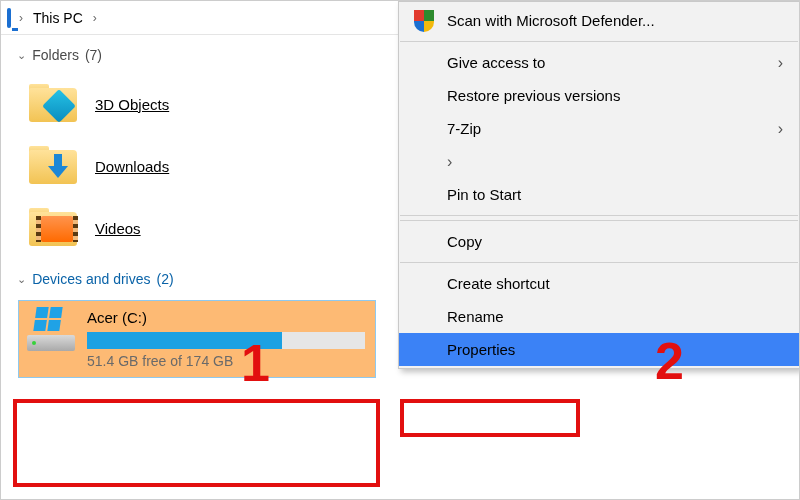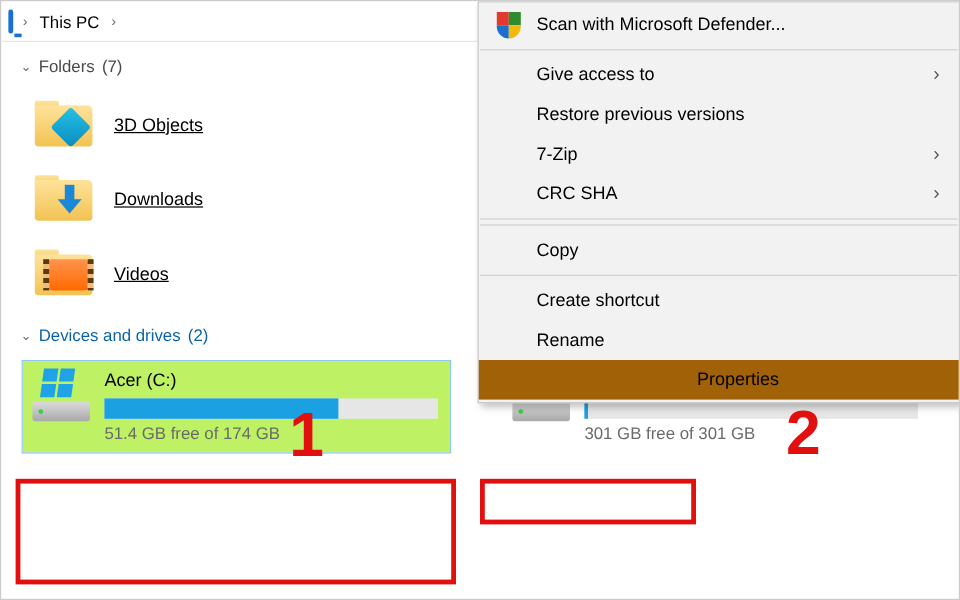--- a/index.html
+++ b/index.html
@@ -89,21 +89,21 @@
     padding: 0 0 0 18px;
     margin-top: 4px;
   }
   .drive {
     display: flex;
     gap: 12px;
     width: 356px;
     padding: 6px 10px 8px 8px;
   }
   .drive.sel {
-    background: #bef264;
+    background: #fdba74;
     outline: 1px solid #8fc9ee;
   }
   .drive-icon {
     width: 48px; height: 44px; position: relative; flex:0 0 48px;
   }
   .drive-icon .slab{
     position:absolute; bottom:0; left:0; width:48px; height:16px;
     background: linear-gradient(#dadada,#a9a9a9);
     border-radius:2px;
   }
@@ -132,21 +132,21 @@
     box-shadow: 3px 3px 6px rgba(0,0,0,.25);
     padding: 2px 0;
   }
   .ctx .mi {
     display:flex; align-items:center;
     height: 33px;
     padding: 0 16px 0 14px;
     gap: 12px;
     font-size: 15px;
   }
-  .ctx .mi.hover { background:#a16207;text-align:center; }
+  .ctx .mi.hover { background:#3b82f6; }
   .ctx .mi .ico { width:22px; display:flex; justify-content:center; }
   .ctx .mi .lab { flex:1; }
   .ctx .mi .more { color:#555; font-size:16px; }
   .ctx .mi.noico { padding-left: 48px; }
   .ctx .sep { height:1px; background:#d0d0d0; margin:4px 1px; }
   .shield {
     width:20px;height:22px;position:relative;
   }
   .shield div{position:absolute;width:10px;height:11px;}
   .shield .a{left:0;top:0;background:#e23a2e;}
@@ -270,22 +270,24 @@
     <span class="more">›</span>
   </div>
   <div class="mi noico">
     <span class="lab">Restore previous versions</span>
   </div>
   <div class="mi noico">
     <span class="lab">7-Zip</span>
     <span class="more">›</span>
   </div>
   <div class="mi noico">
-    <span class="lab">CRC SHA</span>
     <span class="more">›</span>
+  </div>
+  <div class="mi noico">
+    <span class="lab">Pin to Start</span>
   </div>
   <div class="sep"></div>
   <div class="sep"></div>
   <div class="mi noico">
     <span class="lab">Copy</span>
   </div>
   <div class="sep"></div>
   <div class="mi noico">
     <span class="lab">Create shortcut</span>
   </div>

